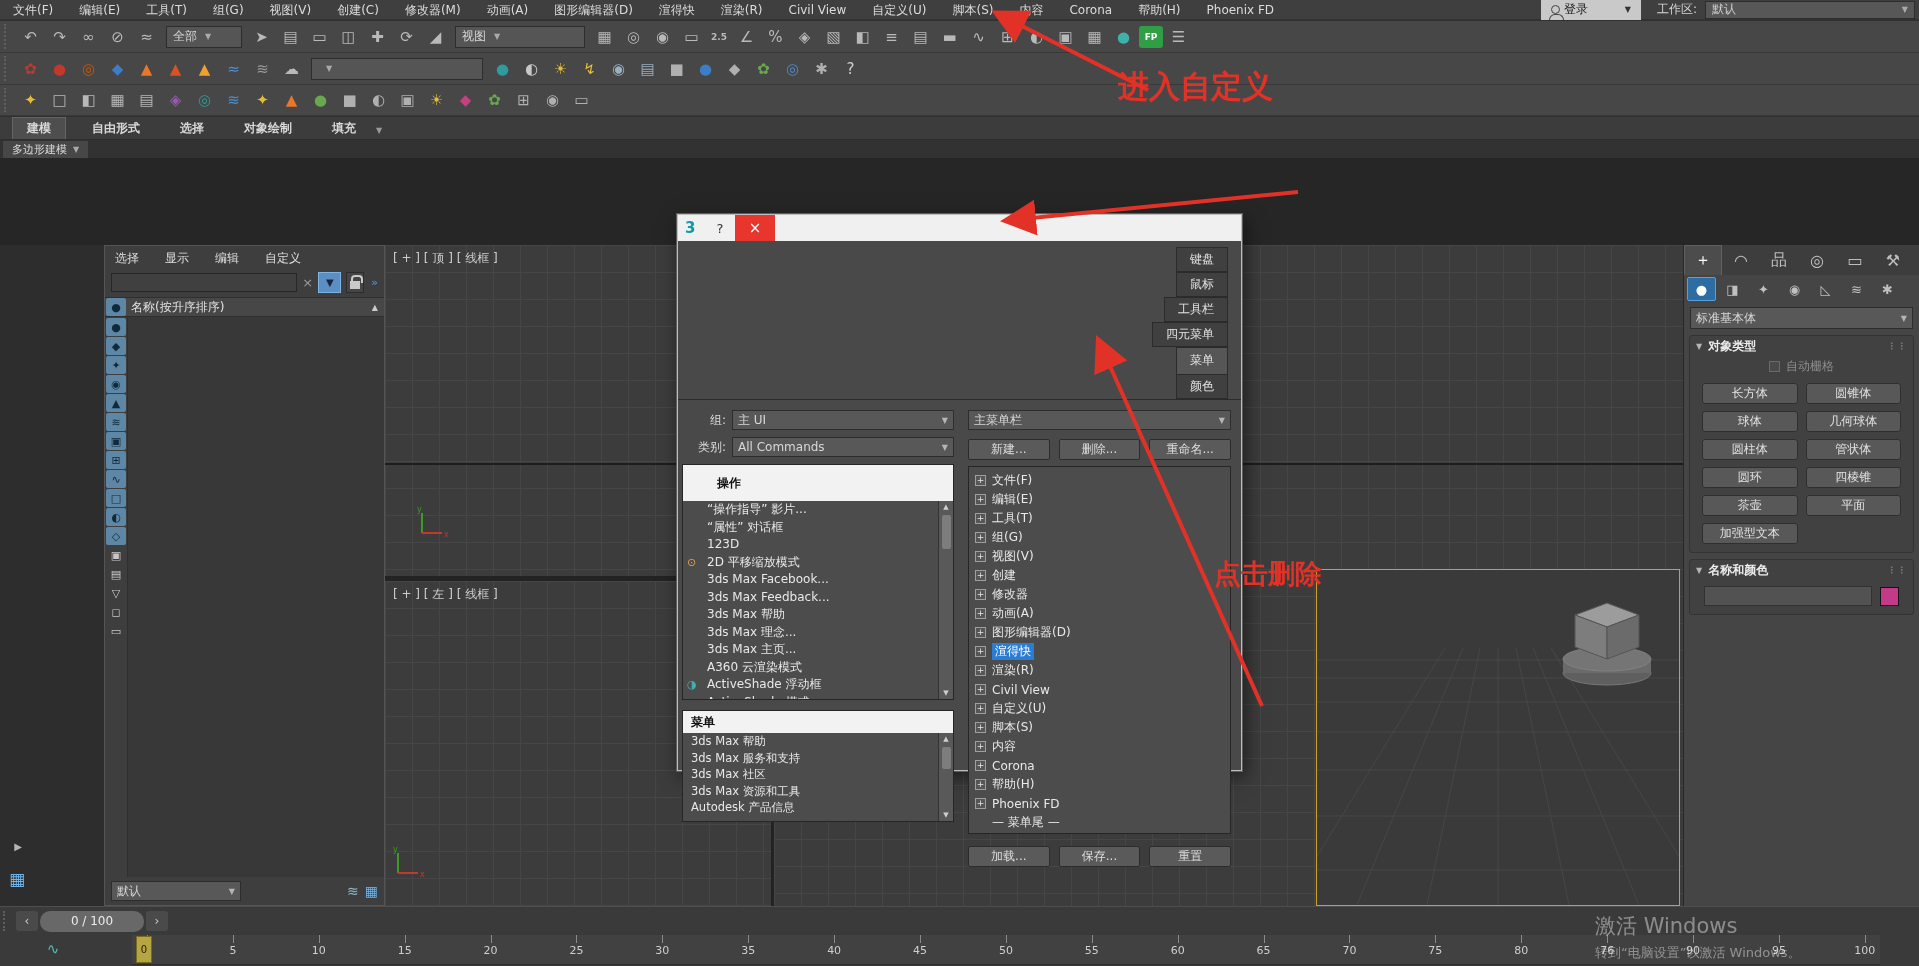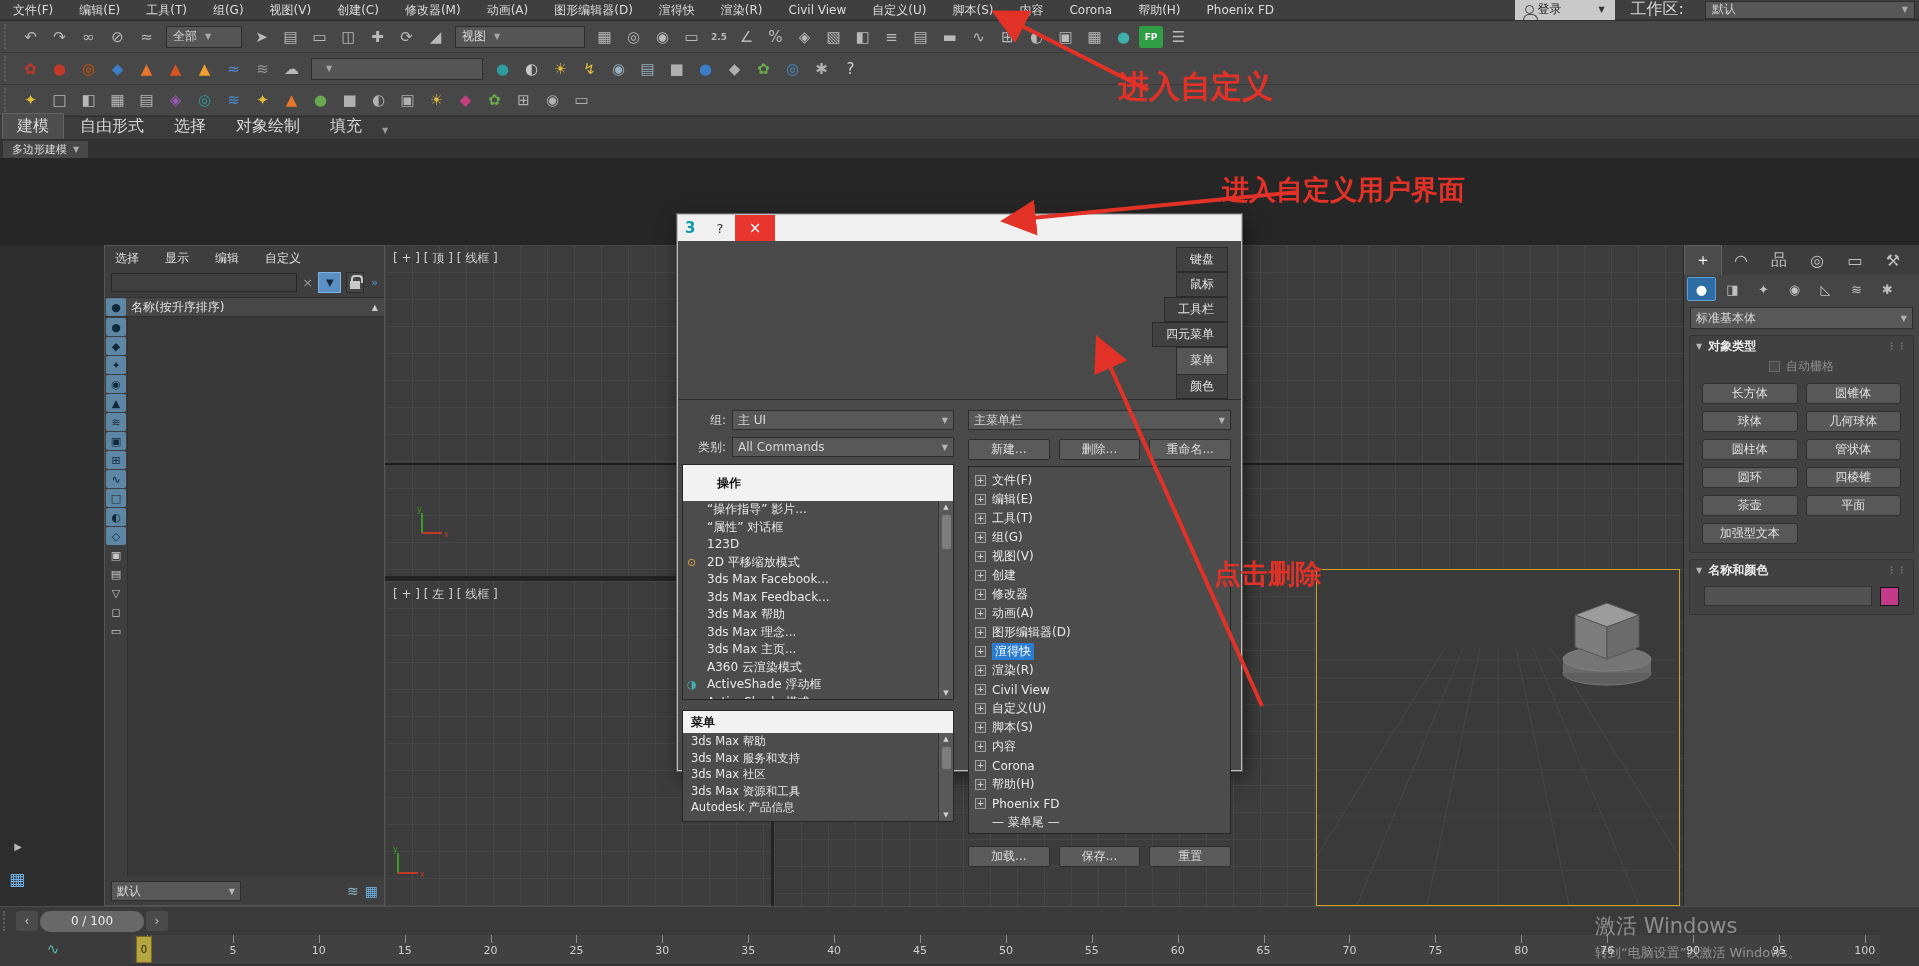--- a/index.html
+++ b/index.html
@@ -9,39 +9,39 @@
 
   
   .menubar { position:absolute; left:0; top:0; width:1919px; height:20px; background:#3f3f3f; border-bottom:1px solid #323232; display:flex; align-items:center; z-index:5;}
   .menu-items { display:flex; height:100%; align-items:center; }
   .menu-item { padding:0 13px; font-size:12px; color:#dcdcdc; line-height:20px; white-space:nowrap; cursor:default; }
   .menubar-right { margin-left:auto; display:flex; align-items:center; height:100%; }
   .login-btn { display:flex; align-items:center; gap:4px; background:#c9c9c9; color:#222; height:20px; padding:0 10px; width:100px; font-size:12px; }
   .person-icon { width:9px; height:9px; border:1px solid #444; border-radius:50%; position:relative; }
   .person-icon:after { content:""; position:absolute; left:-3px; top:8px; width:13px; height:5px; border:1px solid #444; border-bottom:none; border-radius:6px 6px 0 0; }
   .login-btn .caret { margin-left:auto; font-size:8px; color:#333; }
-  .ws-label { font-size:16px; color:#d6d6d6; margin:0 21px 0 16px; }
+  .ws-label { font-size:12px; color:#d6d6d6; margin:0 8px 0 16px; }
   .ws-dd { width:210px; height:18px; background:#575757; border:1px solid #2d2d2d; color:#cfcfcf; font-size:12px; display:flex; align-items:center; padding:0 6px; margin-right:4px; }
   .ws-dd .arr { margin-left:auto; font-size:8px; color:#aaa; }
 
   
   .tb { position:absolute; left:0; width:1919px; background:#474747; display:flex; align-items:center; border-bottom:1px solid #393939; z-index:4; }
   .tb1 { top:21px; height:32px; }
   .tb2 { top:53px; height:32px; }
   .tb3 { top:85px; height:31px; }
   .tb-handle { width:8px; height:80%; margin:0 4px; border-left:2px dotted #5f5f5f; }
   .tbseg { display:flex; align-items:center; }
   .tbi { width:27px; height:26px; margin:0 1px; display:flex; align-items:center; justify-content:center; color:#b9b9b9; font-size:15px; border-radius:2px; cursor:default; }
   .tbi.txt { font-size:9px; font-weight:bold; width:24px; height:22px; border-radius:3px; }
   .tb-dd { display:flex; align-items:center; height:22px; background:#555; border:1px solid #2d2d2d; color:#d8d8d8; font-size:12px; padding:0 6px; margin:0 5px; }
   .tb-dd .arr { font-size:8px; color:#aaa; margin-left:8px; }
 
   
   .ribbon { position:absolute; left:0; top:117px; width:1919px; height:23px; background:#3c3c3c; display:flex; align-items:flex-end; z-index:4; border-bottom:1px solid #2e2e2e;}
-  .ribbon-tab { font-size:16px; color:#d8d8d8; padding:2px 14px; margin-left:2px; }
+  .ribbon-tab { font-size:12px; color:#d8d8d8; padding:2px 14px; margin-left:12px;font-weight:bold; }
   .ribbon-tab.active { background:#4e4e4e; border:1px solid #646464; border-bottom:none; }
   .ribbon-caret { color:#9a9a9a; font-size:8px; margin-left:6px; padding-bottom:4px; }
   .subribbon { position:absolute; left:0; top:140px; width:1919px; height:18px; background:#323232; display:flex; align-items:center; z-index:4; }
   .subtab { background:#474747; color:#ddd; font-size:11px; padding:1px 9px; margin-left:3px; display:flex; gap:6px; align-items:center;}
   .subtab .arr{ font-size:8px; color:#aaa; }
 
   .darkstrip { position:absolute; left:0; top:158px; width:1919px; height:87px; background:#262626; }
 
   
   .leftstrip { position:absolute; left:0; top:245px; width:104px; height:661px; background:#2d2d2d; }
@@ -836,16 +836,15 @@
       <marker id="ah" markerWidth="9" markerHeight="9" refX="6" refY="4.5" orient="auto">
         <polygon points="0,0 9,4.5 0,9" fill="#e23228"></polygon>
       </marker>
     </defs>
     <line x1="1148" y1="90" x2="1002" y2="16" stroke="#e23228" stroke-width="4" marker-end="url(#ah)"></line>
     <line x1="1298" y1="192" x2="1012" y2="220" stroke="#e23228" stroke-width="4" marker-end="url(#ah)"></line>
     <line x1="1262" y1="706" x2="1101" y2="346" stroke="#e23228" stroke-width="4" marker-end="url(#ah)"></line>
   </svg>
 
   <div class="anno" style="left:1118px;top:66px;font-size:31px;">进入自定义</div>
-  <div class="anno" style="left:1222px;top:172px;font-size:27px;">进入自定义用户界面</div>
   <div class="anno" style="left:1214px;top:556px;font-size:27px;">点击删除</div>
 
 </div>
 
 </body></html>

